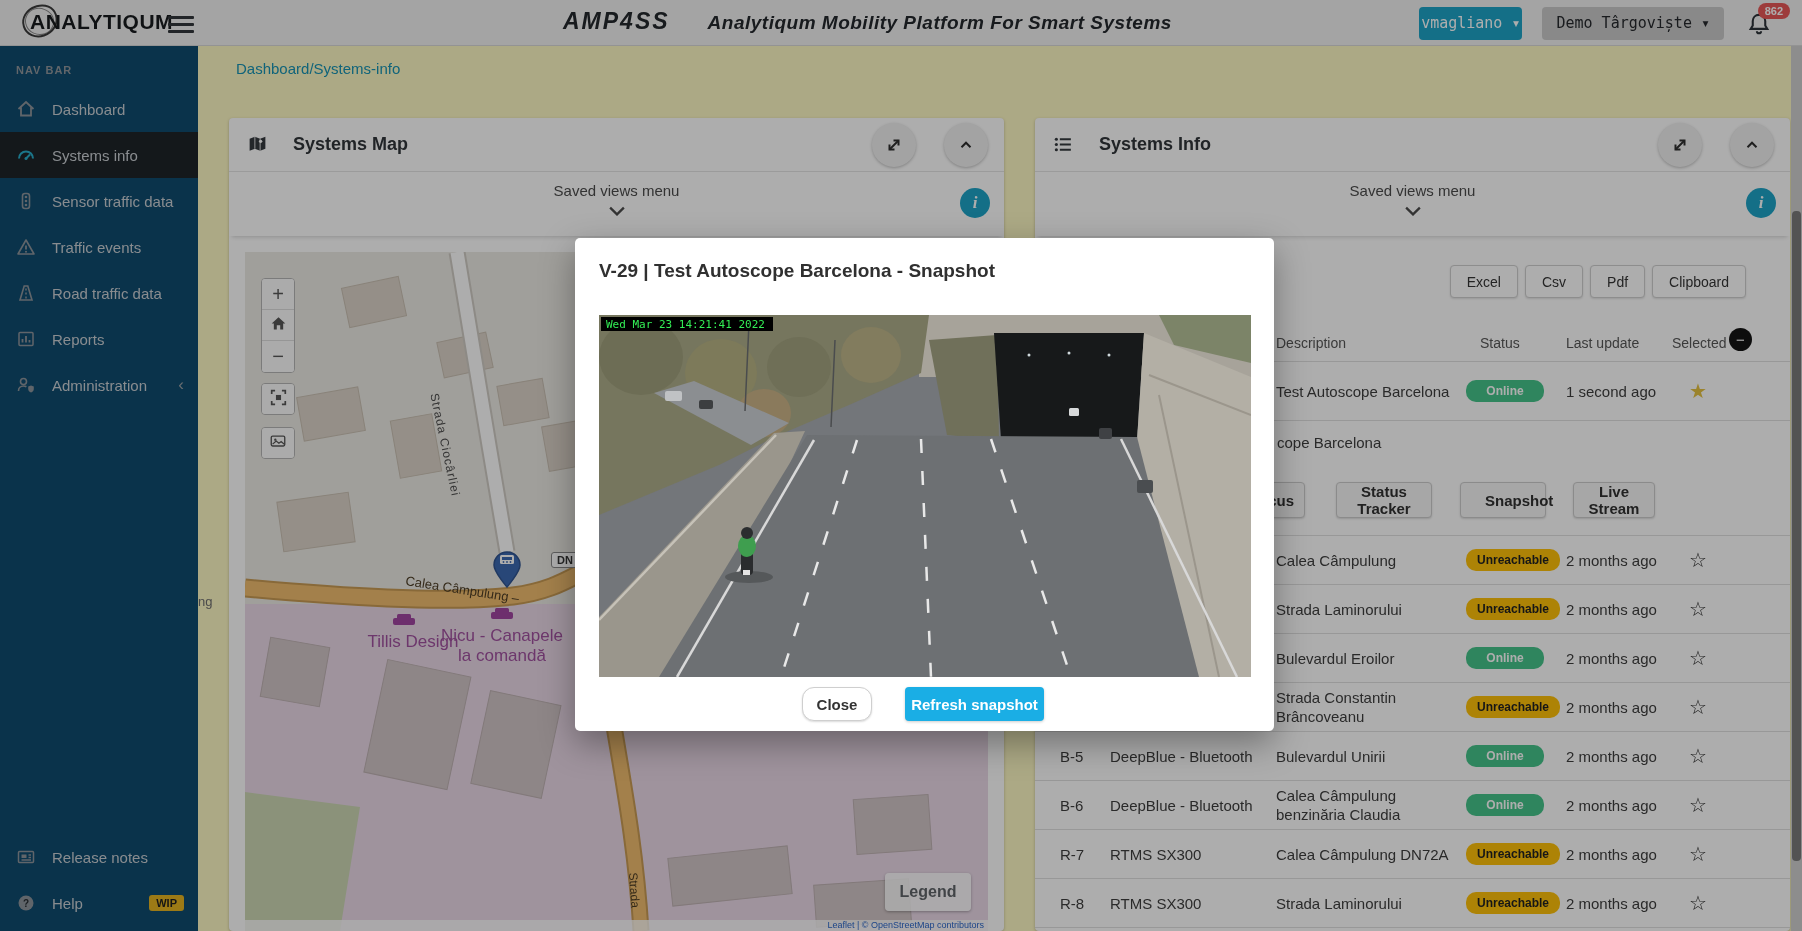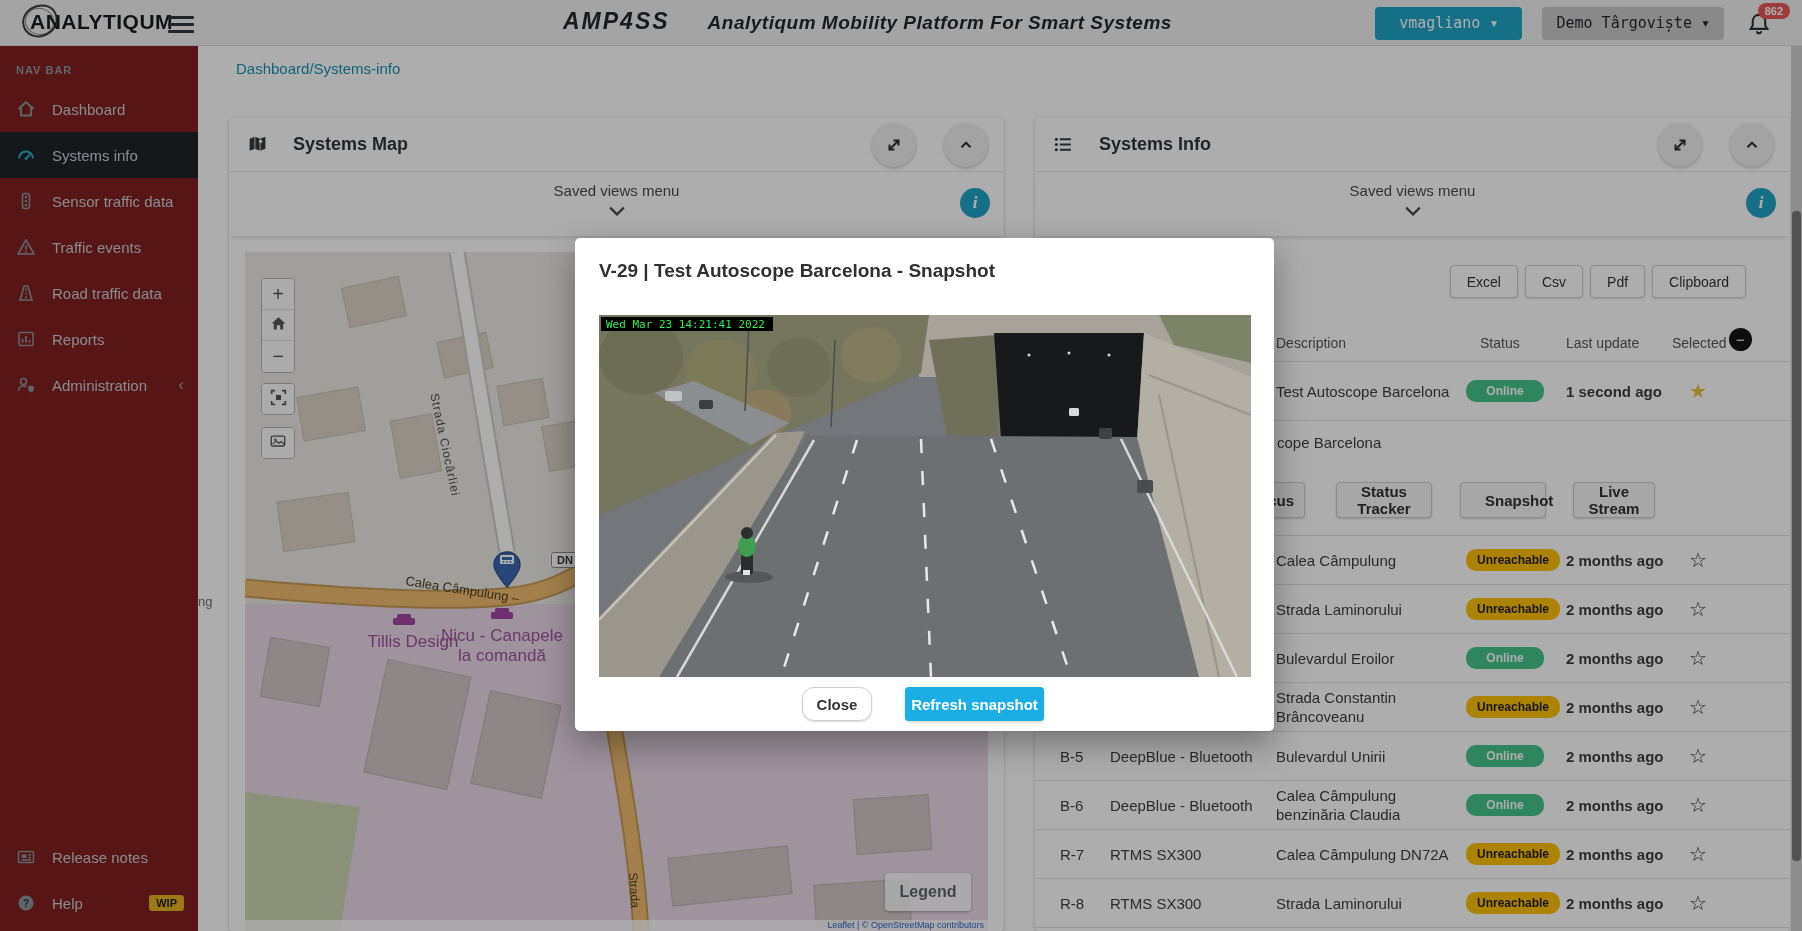--- a/index.html
+++ b/index.html
@@ -10,40 +10,40 @@
   .logo { position:absolute; left:30px; top:10px; font-size:21px; font-weight:800; letter-spacing:.5px; color:#15181b; }
   .swirl1,.swirl2 { position:absolute; border-radius:50% 46% 52% 48%; pointer-events:none; }
   .swirl1 { left:-8px; top:-5px; width:36px; height:32px; border:2px solid rgba(25,25,25,.85); transform:rotate(-18deg); }
   .swirl2 { left:-5px; top:-2px; width:29px; height:27px; border:1.5px solid rgba(25,25,25,.5); transform:rotate(24deg); }
   .hamburger { position:absolute; left:168px; top:12px; width:26px; height:22px; cursor:pointer; }
   .hamburger span { display:block; height:3px; background:#30353a; margin:4px 0; border-radius:1px; }
   .brandgroup { position:absolute; left:563px; top:8px; display:flex; align-items:baseline; gap:38px; color:#22262b; }
   .brand { font-size:23px; font-style:italic; font-weight:800; letter-spacing:2px; }
   .tagline { font-size:19px; font-style:italic; font-weight:600; letter-spacing:.5px; }
   .top-right { position:absolute; right:14px; top:0; height:46px; display:flex; align-items:center; gap:20px; }
-  .btn-user { height:33px; padding:0 24px; background:#1ba3c6; color:#fff; border:none; border-radius:4px; font-family:"DejaVu Sans Mono",monospace; font-size:15px; cursor:pointer;text-align:right; }
+  .btn-user { height:33px; padding:0 2px; background:#1ba3c6; color:#fff; border:none; border-radius:4px; font-family:"DejaVu Sans Mono",monospace; font-size:15px; cursor:pointer;text-align:right; }
   .btn-tenant { height:33px; padding:0 14px; background:#c9c9c9; color:#23262a; border:none; border-radius:4px; font-family:"DejaVu Sans Mono",monospace; font-size:15px; cursor:pointer; }
   .bell-wrap { position:relative; width:44px; height:40px; cursor:pointer; }
   .bell-badge { position:absolute; right:-2px; top:0; background:#e85555; color:#fff; font-size:11px; font-weight:700; border-radius:9px; padding:2px 7px; }
   .bell-svg { position:absolute; left:2px; top:9px; color:#2b3036; }
 
   
-  .sidebar { position:absolute; left:0; top:46px; width:198px; height:885px; background:#7f1d1d; z-index:4; }
+  .sidebar { position:absolute; left:0; top:46px; width:198px; height:885px; background:#0c4a6e; z-index:4; }
   .nav-label { padding:18px 0 0 16px; font-size:11px; font-weight:700; letter-spacing:1px; color:#8f969c; }
   .side-list { position:absolute; left:0; top:40px; width:100%; }
   .side-item { position:relative; height:46px; display:flex; align-items:center; padding-left:16px; gap:16px; color:#c9ced3; font-size:15px; cursor:pointer; }
   .side-item .icon { width:20px; height:20px; color:#8d949b; flex:0 0 20px; }
   .side-item.active { background:#1c2126; }
   .side-item.active .icon { color:#26aecb; }
   .side-chevron { position:absolute; right:14px; color:#9aa0a5; font-size:17px; }
   .side-footer { position:absolute; left:0; bottom:5px; width:100%; }
   .wip-badge { position:absolute; right:14px; background:#e6b31e; color:#1d1d1d; font-size:11px; font-weight:700; border-radius:3px; padding:2px 7px; }
 
   
-  .content { position:absolute; left:198px; top:46px; width:1604px; height:885px; background:#ffffff; }
+  .content { position:absolute; left:198px; top:46px; width:1604px; height:885px; background:#fef9c3; }
   .breadcrumb { position:absolute; left:38px; top:14px; font-size:15px; color:#1692b4; cursor:pointer; }
   .stray-frag { position:absolute; left:0px; top:548px; font-size:13px; color:#6d6d6d;text-align:right; }
 
   .card { position:absolute; background:#fff; border-radius:4px; box-shadow:0 1px 3px rgba(0,0,0,.25); }
   .card-head { position:relative; height:54px; display:flex; align-items:center; padding:0 18px; border-bottom:1px solid #e4e4e4; }
   .card-title { display:flex; align-items:center; gap:25px; font-size:18px; font-weight:700; color:#2f3438; }
   .card-title .icon { width:21px; height:21px; color:#33383d; }
   .head-btns { position:absolute; right:16px; top:5px; display:flex; gap:28px; }
   .circle-btn { width:44px; height:44px; border-radius:50%; background:#f1f1f1; border:none; box-shadow:0 1px 3px rgba(0,0,0,.25); display:flex; align-items:center; justify-content:center; color:#2c2c2c; cursor:pointer; }
   .saved-views { position:relative; height:64px; box-shadow:0 4px 4px -3px rgba(0,0,0,.18); }
@@ -75,21 +75,21 @@
   .export-row { position:absolute; top:147px; right:44px; display:flex; gap:7px; }
   .export-btn { height:33px; padding:0 16px; background:#fff; border:1px solid #cfcfcf; border-radius:4px; font-size:14px; color:#333; box-shadow:0 1px 2px rgba(0,0,0,.12); cursor:pointer; }
   .thead { position:absolute; top:207px; left:0; right:0; height:36px; font-size:14px; color:#555; }
   .th { position:absolute; top:10px; }
   .th-desc { left:241px; } .th-status { left:445px; } .th-last { left:531px; } .th-sel { left:637px; }
   .sel-minus { position:absolute; left:694px; top:3px; width:23px; height:23px; border-radius:50%; background:#111; color:#fff; border:none; font-size:15px; line-height:20px; cursor:pointer; }
   .rows { position:absolute; top:243px; left:0; right:0; border-top:1px solid #e0e0e0; }
   .trow { display:flex; align-items:center; border-bottom:1px solid #e0e0e0; font-size:15px; color:#3c3c3c; }
   .c-pad { flex:0 0 25px; } .c-id { flex:0 0 50px; } .c-type { flex:0 0 166px; }
   .c-desc { flex:0 0 190px; padding-right:10px; line-height:19px; }
-  .c-status { flex:0 0 100px; } .c-last { flex:0 0 110px;font-weight:bold; }
+  .c-status { flex:0 0 100px; } .c-last { flex:0 0 110px; }
   .c-star { flex:0 0 44px; text-align:center; }
   .badge { display:inline-flex; align-items:center; justify-content:center; height:22px; min-width:78px; padding:0 11px; border-radius:10px; font-size:12px; font-weight:700; }
   .badge.online { background:#44c489; color:#fff; }
   .badge.unreachable { background:#ffc107; color:#1f1f1f; }
   .star { font-size:20px; color:#2e2e2e; cursor:pointer; }
   .star.filled { color:#e4c03f; }
   .row-h { height:59px; } .row-n { height:49px; }
   .detail-row { height:42px; display:flex; align-items:center; padding-left:242px; font-size:15px; color:#3c3c3c; }
   .actions-row { position:relative; height:73px; border-bottom:1px solid #e0e0e0; }
   .action-btn { position:absolute; top:19px; height:36px; background:#f7f7f7; border:1px solid #ccc; border-radius:4px; font-size:15px; font-weight:700; color:#2f2f2f; box-shadow:0 1px 2px rgba(0,0,0,.15); cursor:pointer; }

